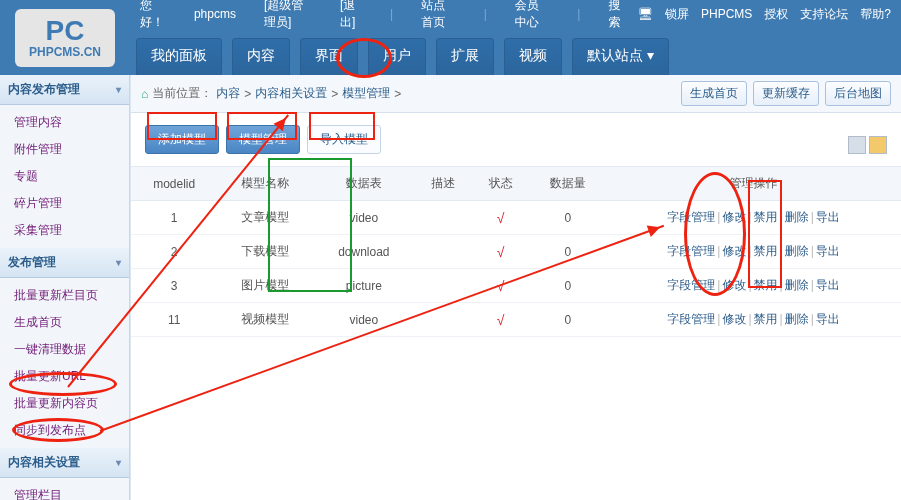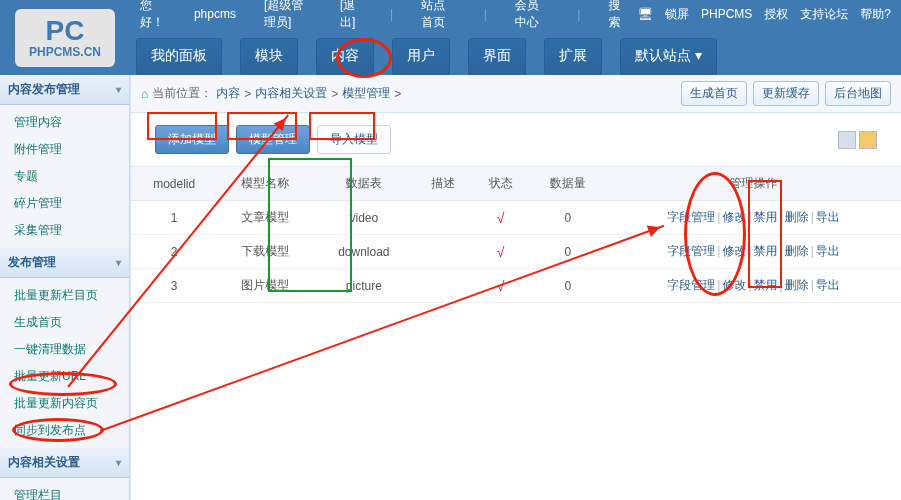--- a/index.html
+++ b/index.html
@@ -8,35 +8,35 @@
 .header{background:#3f7bb3;height:75px;display:flex}
 .logo{width:130px;height:75px;background:#3f7bb3;display:flex;align-items:center;justify-content:center}
 .logo-box{width:100px;height:58px;background:#e5e5e5;border-radius:6px;display:flex;flex-direction:column;align-items:center;justify-content:center;color:#3f7bb3}
 .logo-pc{font-size:28px;font-weight:900;line-height:1}
 .logo-url{font-size:12px;font-weight:700}
 .header-right{flex:1;display:flex;flex-direction:column}
 .topbar{height:28px;display:flex;align-items:center;padding:0 10px;gap:12px;color:#fff;font-size:12px}
 .topbar .sep{color:#7aa8d2}
 .topbar-left{flex:1;display:flex;align-items:center;gap:28px}
 .topbar-right{display:flex;align-items:center;gap:12px}
-.nav{height:47px;display:flex;align-items:flex-end;padding-left:6px;gap:18px}
+.nav{height:47px;display:flex;align-items:flex-end;padding-left:6px;gap:10px}
 .nav-tab{background:linear-gradient(#2f6ea9,#2c659c);color:#fff;padding:8px 14px 10px;border-radius:4px 4px 0 0;font-size:14px;cursor:pointer;border:1px solid #2a5f93;border-bottom:none}
 .main{display:flex;height:425px}
 .sidebar{width:130px;background:#f2f6fb;border-right:1px solid #c7d7e8}
 .side-header{background:linear-gradient(#eaf2fa,#d5e4f3);border-bottom:1px solid #b7cbe0;padding:6px 8px;color:#2b5c8a;font-weight:700;display:flex;justify-content:space-between;align-items:center;cursor:pointer}
 .side-header .chev{color:#6a8db2;font-size:10px}
 .side-list{padding:4px 0}
-.side-item{padding:5px 14px;color:#0f766e;cursor:pointer}
+.side-item{padding:5px 14px;color:#701a75;cursor:pointer}
 .content{flex:1;background:#fff;border-left:1px solid #dce7f2;display:flex;flex-direction:column}
 .crumb{background:#f4f8fc;border-bottom:1px solid #d6e1ee;padding:6px 10px;display:flex;align-items:center;gap:4px;color:#666}
 .crumb .home{color:#3a7;font-weight:700}
 .crumb a{color:#2b5c8a}
 .crumb-right{margin-left:auto;display:flex;gap:6px}
 .btn-round{background:linear-gradient(#fcfdff,#e7eff9);border:1px solid #a8c1dc;color:#2b5c8a;padding:3px 8px;border-radius:3px;cursor:pointer}
-.toolbar{padding:12px 24px;display:flex;gap:7px;align-items:center}
+.toolbar{padding:12px 14px;display:flex;gap:7px;align-items:flex-end}
 .tab-btn{background:linear-gradient(#6fa4d9,#4a86c4);border:1px solid #3b73ab;color:#fff;padding:5px 12px;border-radius:3px;cursor:pointer}
 .tab-btn.plain{background:#fafcff;border:1px solid #c3d4e7;color:#2b5c8a}
 .toolbar-right{margin-left:auto;display:flex;gap:3px}
 .mini-box{width:18px;height:18px;background:#d6dee8;border:1px solid #b0bcc9;cursor:pointer}
 .mini-box.accent{background:#f3c96b}
 .tbl{width:100%;border-collapse:collapse}
 .tbl th{background:#f3f7fb;border-top:1px solid #e1e9f2;border-bottom:1px solid #e1e9f2;padding:8px 6px;color:#555;font-weight:400;}
 .tbl td{padding:8px 6px;border-bottom:1px solid #eef2f7;text-align:center;color:#555}
 .ops{color:#2b5c8a;white-space:nowrap}
 .ops .bar{color:#bbb;margin:0 2px}
@@ -77,25 +77,25 @@
         <span>🖥</span>
         <a>锁屏</a>
         <a>PHPCMS</a>
         <a>授权</a>
         <a>支持论坛</a>
         <a>帮助?</a>
       </div>
     </div>
     <div class="nav" id="nav">
         <div class="nav-tab">我的面板</div>
-        <div class="nav-tab">模块</div>
         <div class="nav-tab">内容</div>
+        <div class="nav-tab">界面</div>
         <div class="nav-tab">用户</div>
-        <div class="nav-tab">界面</div>
         <div class="nav-tab">扩展</div>
+        <div class="nav-tab">视频</div>
         <div class="nav-tab">默认站点 ▾</div>
       </div>
   </div>
 </div>
 
 <div class="main">
   <div class="sidebar" id="sidebar">
       <div class="side-header">
         <span>内容发布管理</span>
         <span class="chev">▾</span>
@@ -185,20 +185,29 @@
           </tr>
           <tr>
             <td>3</td>
             <td>图片模型</td>
             <td>picture</td>
             <td></td>
             <td><span class="tick">√</span></td>
             <td>0</td>
             <td class="ops"><a style="color:#2b5c8a">字段管理</a><span class="bar">|</span><a style="color:#2b5c8a">修改</a><span class="bar">|</span><a style="color:#2b5c8a">禁用</a><span class="bar">|</span><a style="color:#2b5c8a">删除</a><span class="bar">|</span><a style="color:#2b5c8a">导出</a></td>
           </tr>
+          <tr>
+            <td>11</td>
+            <td>视频模型</td>
+            <td>video</td>
+            <td></td>
+            <td><span class="tick">√</span></td>
+            <td>0</td>
+            <td class="ops"><a style="color:#2b5c8a">字段管理</a><span class="bar">|</span><a style="color:#2b5c8a">修改</a><span class="bar">|</span><a style="color:#2b5c8a">禁用</a><span class="bar">|</span><a style="color:#2b5c8a">删除</a><span class="bar">|</span><a style="color:#2b5c8a">导出</a></td>
+          </tr>
         </tbody>
       </table>
   </div>
 </div>
 
 <div class="anno ring" style="left:336px;top:38px;width:56px;height:40px"></div>
 <div class="anno rect" style="left:147px;top:112px;width:70px;height:28px"></div>
 <div class="anno rect" style="left:227px;top:112px;width:70px;height:28px"></div>
 <div class="anno rect" style="left:309px;top:112px;width:66px;height:28px"></div>
 <div class="anno rect green" style="left:268px;top:158px;width:84px;height:134px"></div>

